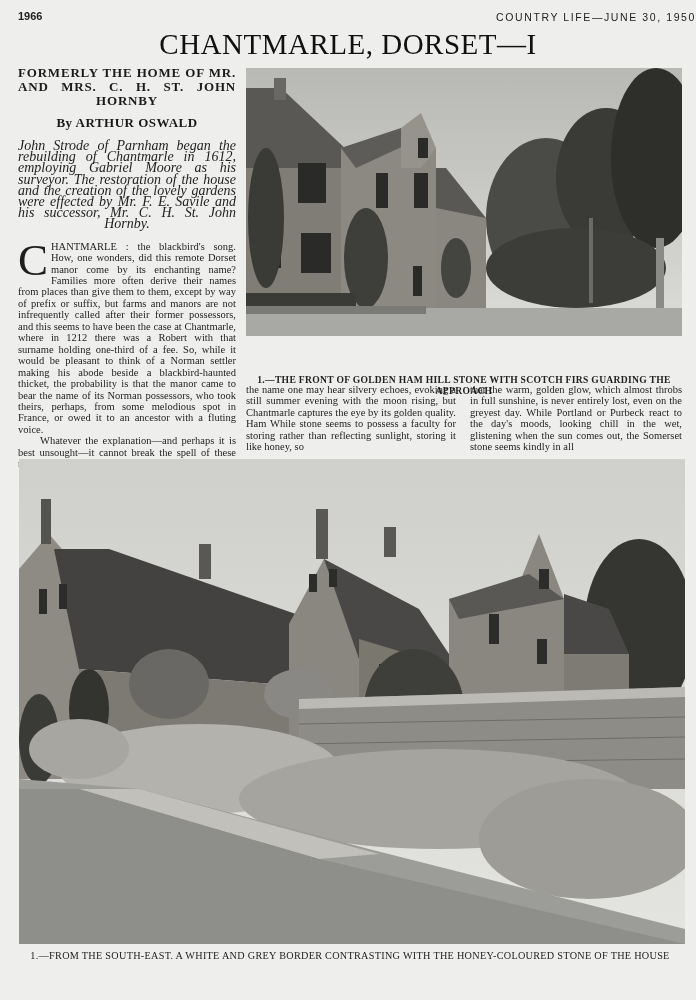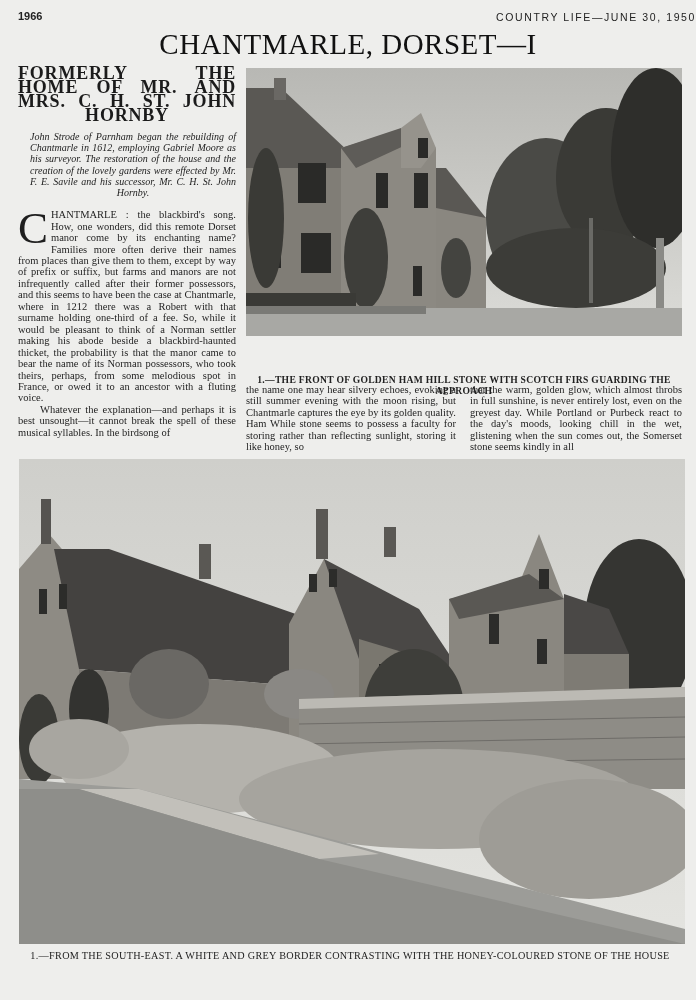--- a/index.html
+++ b/index.html
@@ -1,23 +1,23 @@
 <!DOCTYPE html>
 <html><head>
 <meta charset="utf-8">
 <style>
   html,body{margin:0;padding:0;}
   body{width:696px;height:1000px;background:#eeeeec;position:relative;overflow:hidden;font-family:"DejaVu Serif",serif;color:#1a1a1a;}
   .page-num{position:absolute;left:18px;top:10px;font-family:"Liberation Sans",sans-serif;font-size:11px;font-weight:bold;color:#222;text-align:right;}
   .running-head{position:absolute;left:0;right:0;top:11px;text-align:right;font-family:"Liberation Sans",sans-serif;font-size:10.5px;letter-spacing:1.6px;color:#222;margin-left:36px;}
   .title{position:absolute;left:0;right:0;top:28px;text-align:center;font-family:"Liberation Serif",serif;font-size:29px;letter-spacing:0.5px;color:#111;}
   .left-col{position:absolute;left:18px;top:66px;width:218px;}
-  .subhead{font-family:"Liberation Serif",serif;font-weight:bold;font-size:18px;line-height:14px;letter-spacing:0.8px;text-align:justify;text-align-last:center;color:#1b1b1b;}
+  .subhead{font-family:"Liberation Serif",serif;font-weight:bold;font-size:13px;line-height:14px;letter-spacing:0.8px;text-align:justify;text-align-last:center;color:#1b1b1b;}
   .byline{font-family:"Liberation Serif",serif;font-weight:bold;font-size:13px;text-align:center;margin-top:7px;letter-spacing:0.5px;}
-  .standfirst{font-family:"Liberation Serif",serif;font-style:italic;font-size:10px;line-height:11.2px;text-align:justify;text-align-last:center;margin-top:9px;color:#222;margin-left:12px;}
+  .standfirst{font-family:"Liberation Serif",serif;font-style:italic;font-size:14px;line-height:11.2px;text-align:justify;text-align-last:center;margin-top:9px;color:#222;}
   .body-text{font-family:"Liberation Serif",serif;font-size:10.5px;line-height:11.45px;text-align:justify;color:#1e1e1e;}
   .body-text p{margin:0;}
   .left-body{margin-top:11px;}
   .dropcap{float:left;font-size:45px;line-height:36px;margin:1px 3px 0 0;font-family:"Liberation Serif",serif;}
   .indent{text-indent:22px;}
   .photo1{position:absolute;left:246px;top:68px;width:436px;height:268px;overflow:hidden;background:#8a8a86;}
   .photo2{position:absolute;left:19px;top:459px;width:666px;height:485px;overflow:hidden;background:#9a9a96;}
   .caption{font-family:"Liberation Serif",serif;font-weight:bold;font-size:9.6px;letter-spacing:0.3px;text-align:center;color:#222;}
   .cap1{position:absolute;left:246px;top:346px;width:436px;line-height:11px;margin-top:28px;}
   .cap2{position:absolute;left:14px;top:950px;width:672px;line-height:11px;font-weight:normal;font-size:10.2px;}
@@ -26,20 +26,21 @@
 </style>
 </head>
 <body>
 
 <div class="page-num">1966</div>
 <div class="running-head">COUNTRY LIFE—JUNE 30, 1950</div>
 <h1 class="title" style="margin:0;font-weight:normal;">CHANTMARLE, DORSET—I</h1>
 
 <div class="left-col">
   <div class="subhead">FORMERLY THE HOME OF MR. AND MRS. C. H. ST. JOHN HORNBY</div>
+  <div class="byline">By ARTHUR OSWALD</div>
   <div class="standfirst">John Strode of Parnham began the rebuilding of Chantmarle in 1612, employing Gabriel Moore as his surveyor. The restoration of the house and the creation of the lovely gardens were effected by Mr. F. E. Savile and his successor, Mr. C. H. St. John Hornby.</div>
   <div class="body-text left-body">
     <p><span class="dropcap">C</span><span>HANTMARLE : the blackbird's song. How, one wonders, did this remote Dorset manor come by its enchanting name? Families more often derive their names from places than give them to them, except by way of prefix or suffix, but farms and manors are not infrequently called after their former possessors, and this seems to have been the case at Chantmarle, where in 1212 there was a Robert with that surname holding one-third of a fee. So, while it would be pleasant to think of a Norman settler making his abode beside a blackbird-haunted thicket, the probability is that the manor came to bear the name of its Norman possessors, who took theirs, perhaps, from some melodious spot in France, or owed it to an ancestor with a fluting voice.</span></p>
     <p class="indent">Whatever the explanation—and perhaps it is best unsought—it cannot break the spell of these musical syllables. In the birdsong of</p>
   </div>
 </div>
 
 <div class="photo1">
   <svg width="436" height="268" viewBox="0 0 436 268">
     <defs>

